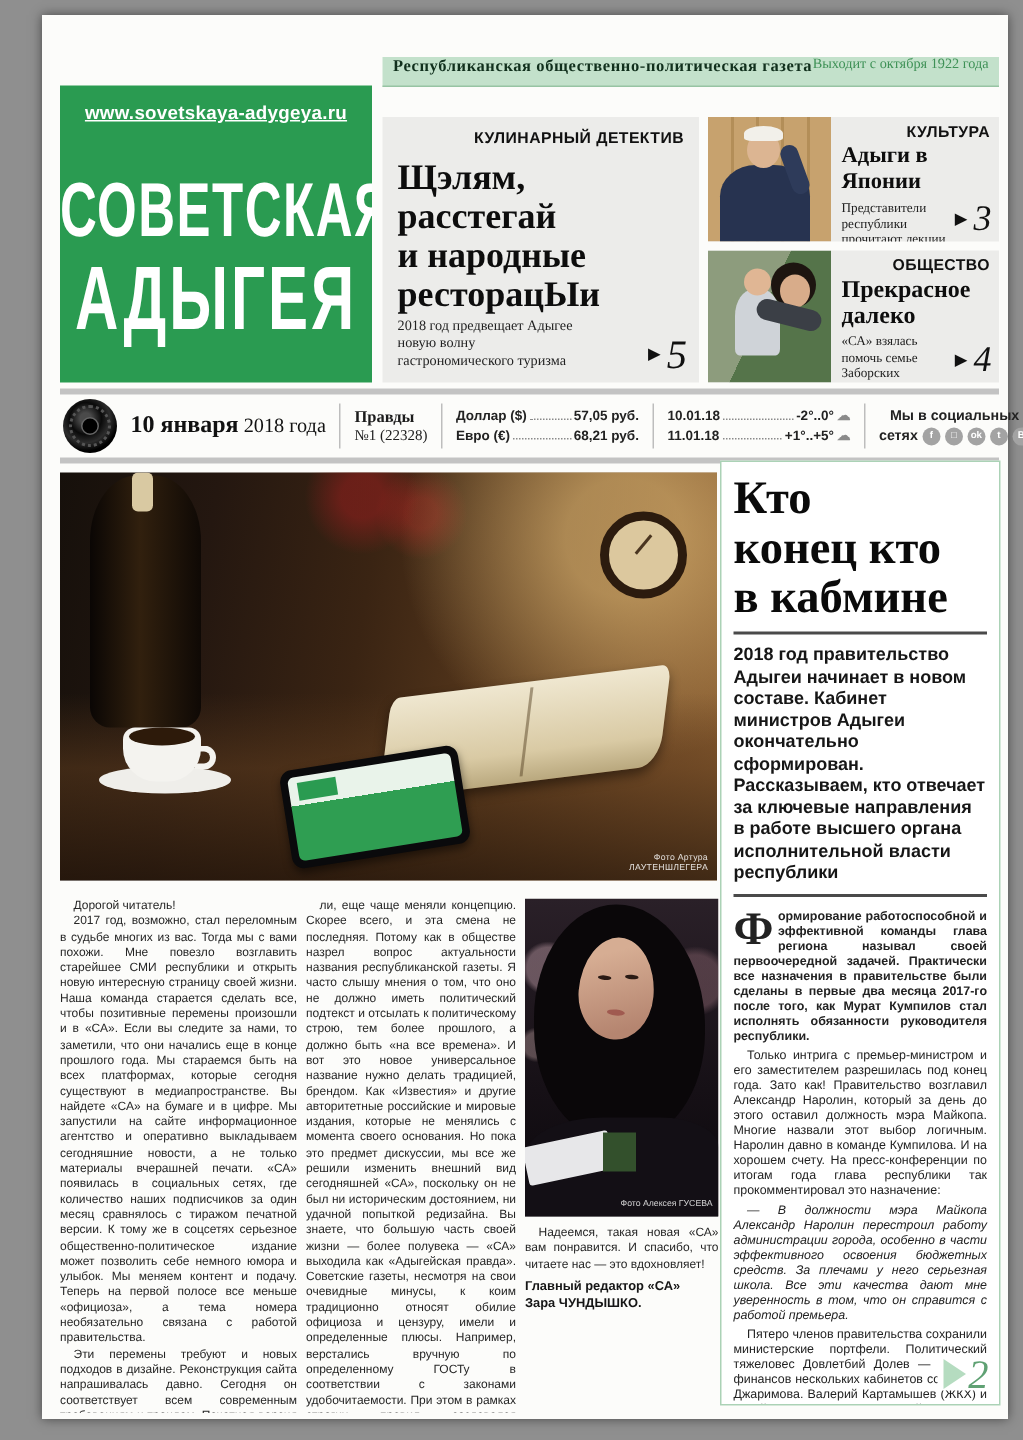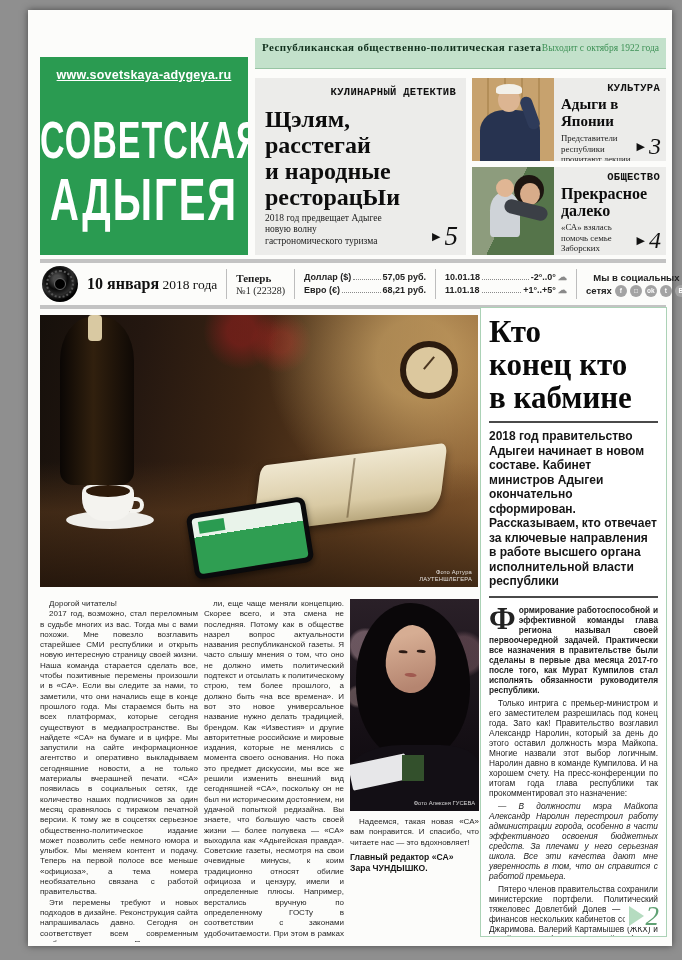--- a/index.html
+++ b/index.html
@@ -14,28 +14,28 @@
               background:#2a9b51; text-align:center; overflow:hidden; }
   .logo-url { display:inline-block; margin-top:11px; color:#fff; font-size:12.5px; font-weight:bold;
               text-decoration:underline; letter-spacing:.2px; cursor:pointer; }
   .logo-title { margin-top:30px; color:#fff; font-weight:bold;
                 transform:scaleY(1.5); transform-origin:50% 0; }
   .logo-title .l1 { font-size:34px; line-height:36px; letter-spacing:1px; }
   .logo-title .l2 { font-size:40px; line-height:42px; letter-spacing:2px; }
 
   .tagline-strip { position:absolute; left:227px; top:28px; width:411px; height:20px;
                    background:#c3e1cb; border-bottom:1px solid #97c4a3;
-                   display:flex; justify-content:space-between; align-items:flex-end; padding:15px 7px; }
+                   display:flex; justify-content:space-between; align-items:flex-start; padding:0 7px; }
   .tagline-main { font-family:"Liberation Serif", serif; font-weight:bold; font-size:11px;
                   color:#11301d; letter-spacing:.4px; }
   .tagline-since { font-family:"Liberation Serif", serif; font-size:9.5px; color:#3e9156; }
 
   
   .teaser { background:#ececea; position:absolute; overflow:hidden; }
-  .rubric { font-size:10.5px; font-weight:bold; text-align:right; letter-spacing:.3px; color:#111;font-family:Liberation Mono, monospace; }
+  .rubric { font-size:10.5px; font-weight:bold; text-align:right; letter-spacing:.3px; color:#111; }
   .teaser-main { left:227px; top:68px; width:211px; height:177px; padding:8px 10px; }
   .tm-title { font-family:"Liberation Serif", serif; font-weight:bold; font-size:24px;
               line-height:26px; margin-top:8px; color:#0d0d0d; }
   .tm-bottom { position:absolute; left:10px; right:8px; bottom:8px; display:flex; align-items:flex-end; }
   .tm-summary { font-family:"Liberation Serif", serif; font-size:9.5px; line-height:11.5px; width:128px; color:#222; }
   .page-ref { margin-left:auto; display:flex; align-items:center; }
   .tri { font-size:11px; color:#111; margin-right:4px; line-height:1; }
   .page-num { font-family:"Liberation Serif", serif; font-style:italic; font-size:27px; line-height:22px; color:#111; }
 
   .teaser-side { left:444px; width:194px; display:flex; padding:0; }
@@ -242,21 +242,21 @@
           <span class="page-num">4</span>
         </div>
       </div>
     </div>
 
     <div class="infobar">
       <div class="emblem"></div>
       <div class="ib-date"><b>10 января</b><span> 2018 года</span></div>
       <div class="ib-sep"></div>
       <div class="ib-weekday">
-        <div class="w1">Теперь</div>
+        <div class="w1">Правды</div>
         <div class="w2">№1 (22328)</div>
       </div>
       <div class="ib-sep"></div>
       <div class="ib-flexcol">
         <div class="ib-row">
             <span>Доллар ($)</span>
             <span class="dots"></span>
             <span>57,05 руб.</span>
           </div>
         <div class="ib-row">

